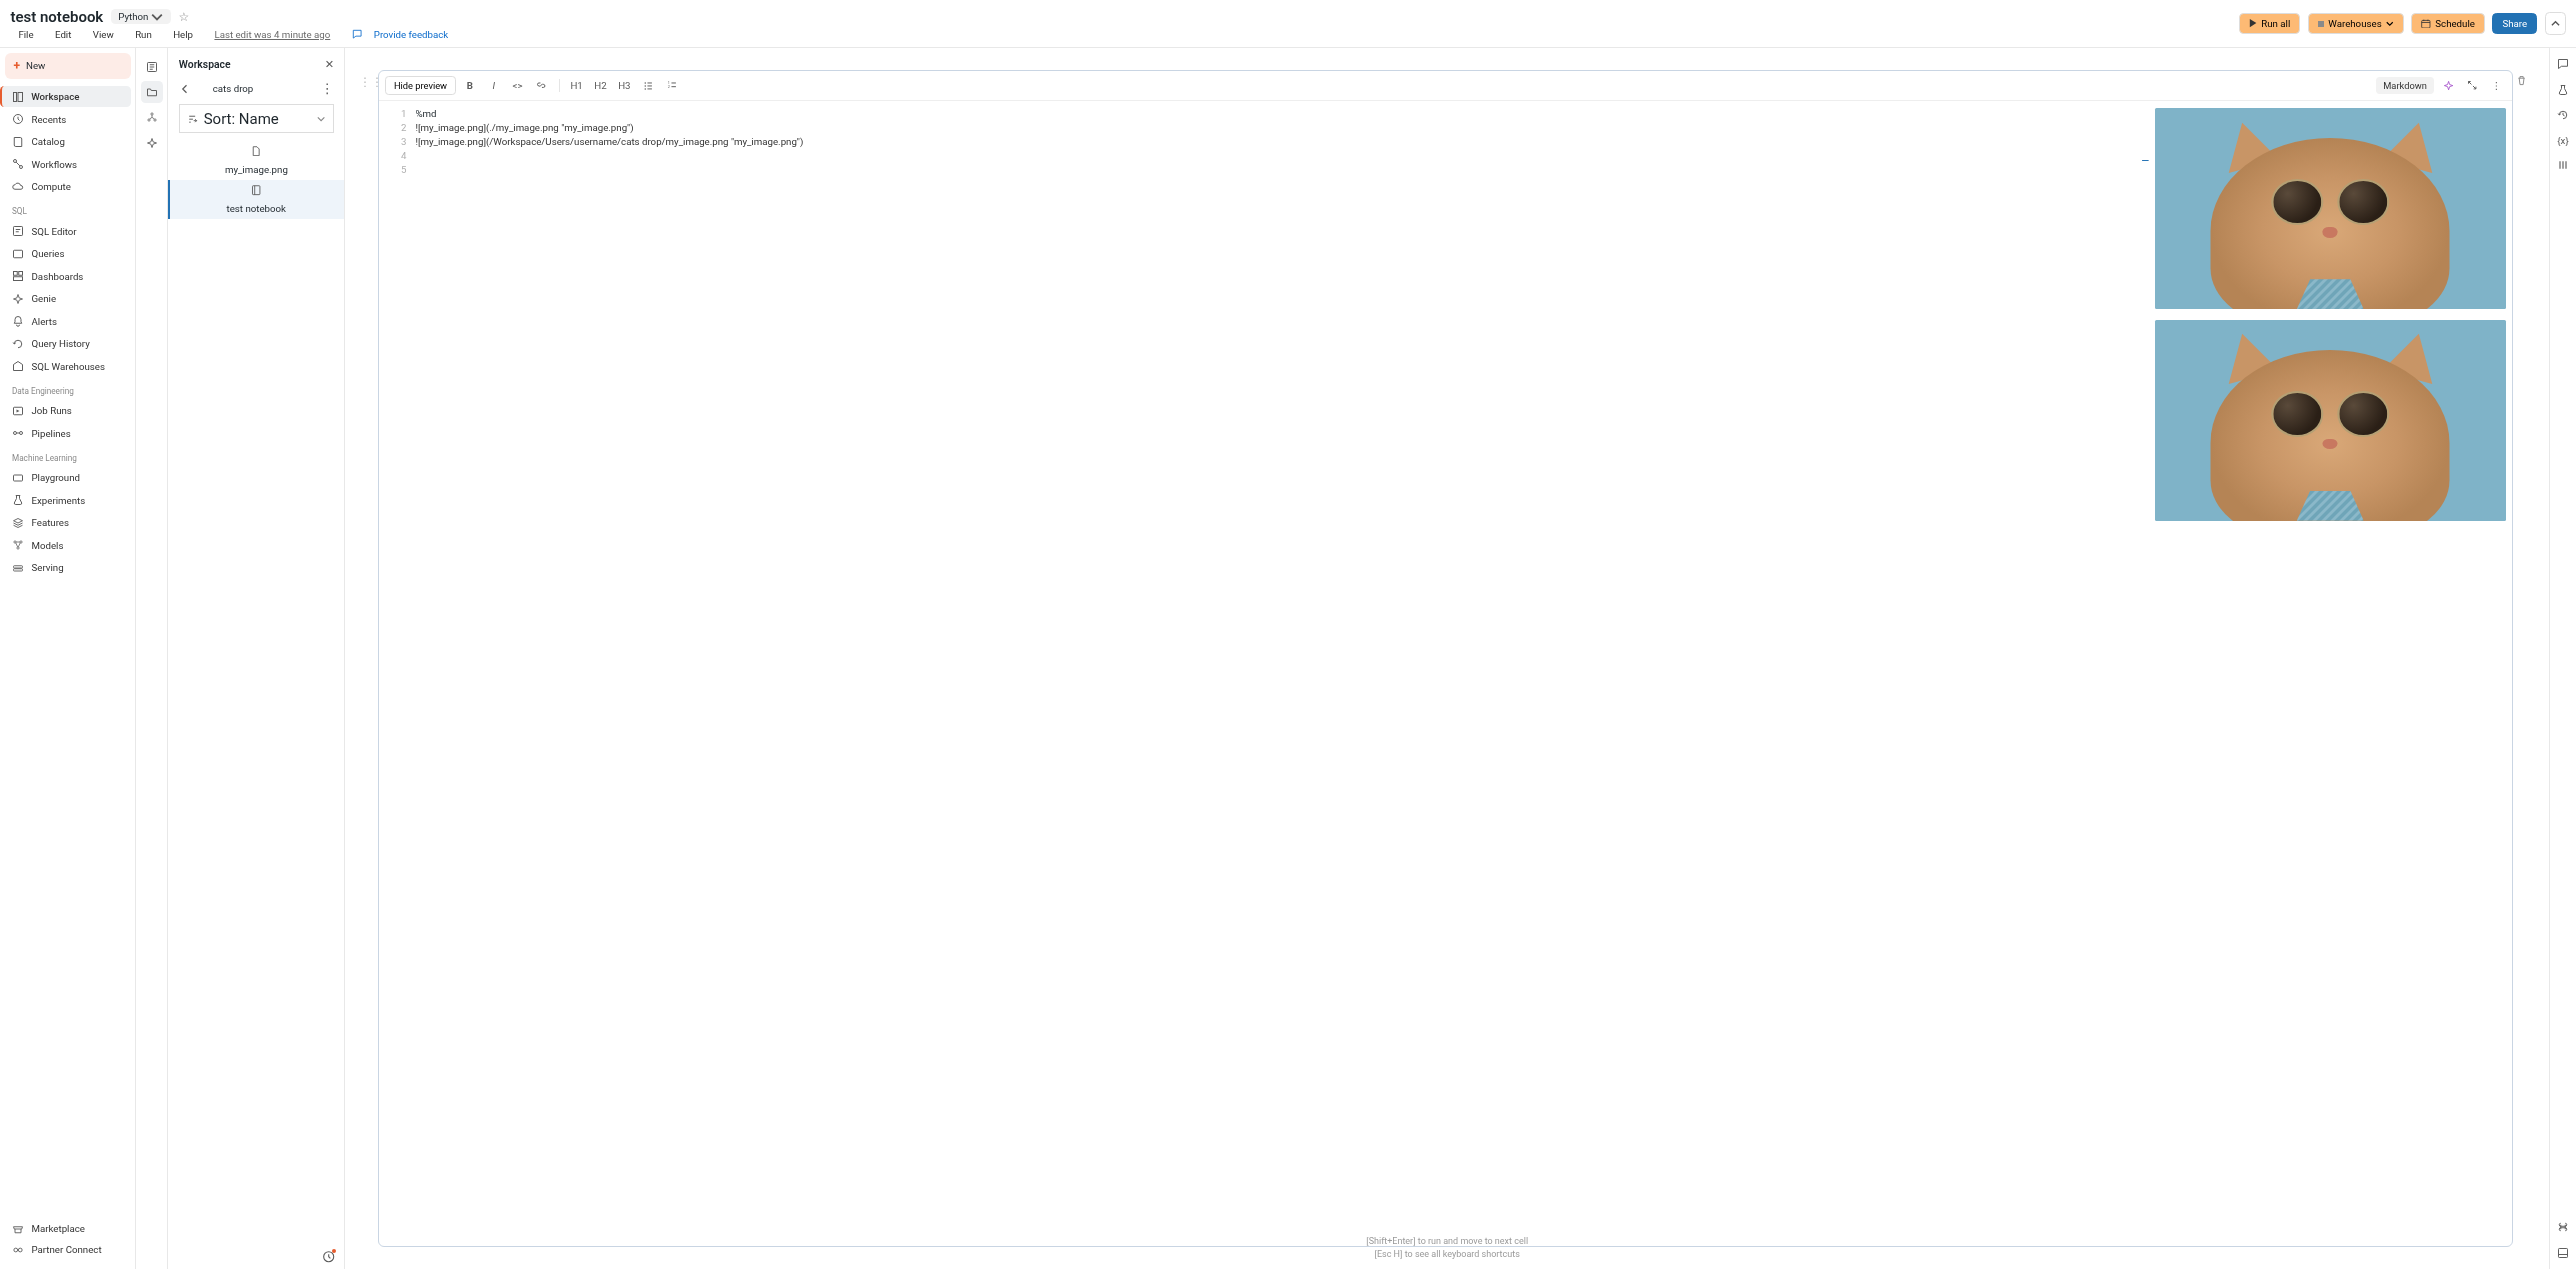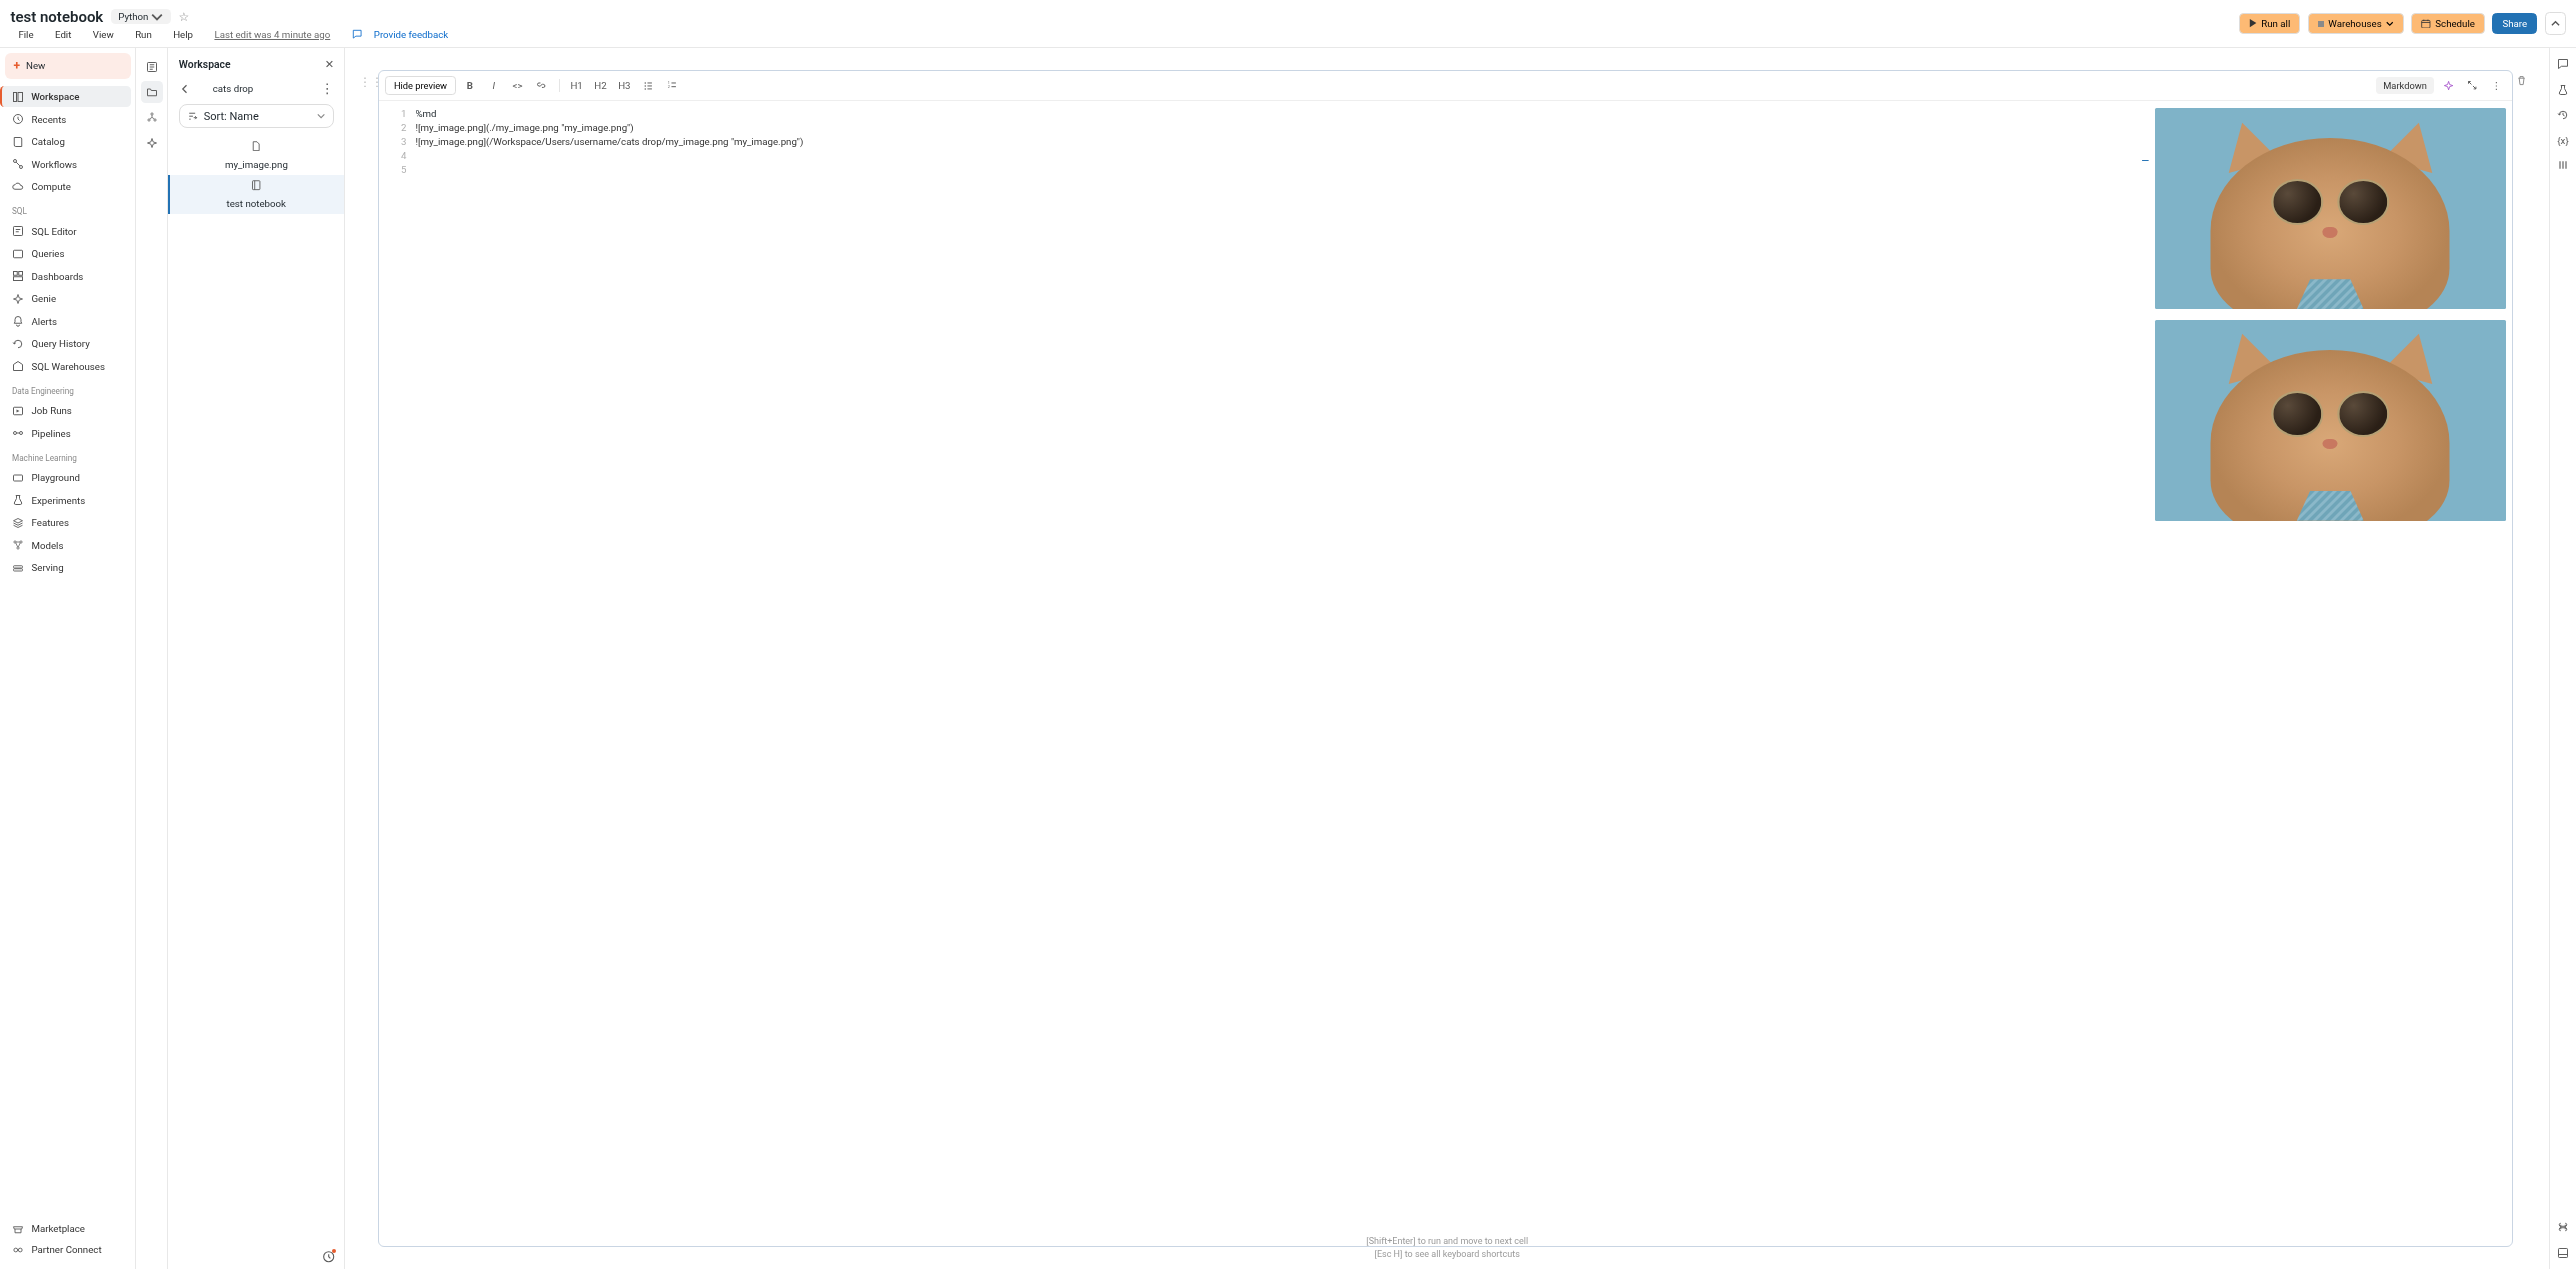--- a/index.html
+++ b/index.html
@@ -31,21 +31,21 @@
 .ws-tabs { display:flex; flex-direction:column; gap:3px; padding:7.5px 4.5px; border-right:0.7px solid #e8e8e8; }
 .ws-tabs .tab-ic { width:22.4px; height:22.4px; display:flex; align-items:center; justify-content:center; border-radius:4.5px; cursor:pointer; color:#5a5a5a; }
 .ws-tabs .tab-ic.active { background:#eef0f2; }
 .ws-header { display:flex; align-items:center; justify-content:space-between; padding:10.4px 10.4px 6px 10.4px; }
 .ws-header h4 { font-size:10.4px; font-weight:600; }
 .close-x { color:#5a5a5a; cursor:pointer; font-size:11.2px; }
 .path-row { display:flex; align-items:center; gap:22px; padding:4.5px 10.4px; }
 .back-arr { color:#5a5a5a; cursor:pointer; }
 .path-txt { font-size:9.7px; flex:1; }
 .dots { color:#5a5a5a; cursor:pointer; font-size:13.4px; line-height:1; }
-.sort-sel { margin:4.5px 10.4px 7.5px 10.4px; border:0.7px solid #ddd; border-radius:8px; padding:4.5px 7.5px; font-size:11px; display:flex; align-items:center; gap:6px; cursor:pointer; }
+.sort-sel { margin:4.5px 10.4px 7.5px 10.4px; border:0.7px solid #ddd; border-radius:0; padding:4.5px 7.5px; font-size:15px; display:flex; align-items:center; gap:6px; cursor:pointer; }
 .file-row { display:flex; align-items:center; gap:7.5px; padding:5.2px 10.4px; font-size:9.7px; cursor:pointer;flex-direction:column; }
 .file-row.sel { background:#eef4fa; border-left:2.2px solid #2272b4; padding-left:8.2px; }
 .editor-area { flex:1; overflow:auto; padding:22.4px 18px; position:relative; display:flex; }
 .drag-col { width:15px; display:flex; align-items:flex-start; justify-content:center; padding-top:4.5px; color:#bbb; cursor:grab; }
 .cell { flex:1; border:0.7px solid #c9d5e3; border-radius:6px; display:flex; flex-direction:column; }
 .cell-tb { display:flex; align-items:center; gap:4.5px; padding:4.5px 6px; border-bottom:0.7px solid #eee; }
 .hide-prev { border:0.7px solid #ddd; border-radius:3.7px; padding:3px 7.5px; font-size:9.3px; cursor:pointer; background:#fff; }
 .fmt-btn { width:19.4px; height:19.4px; display:flex; align-items:center; justify-content:center; color:#5a5a5a; cursor:pointer; border-radius:3px; font-size:9.7px; }
 .fmt-divider { width:0.7px; height:13.4px; background:#e5e5e5; margin:0 3px; }
 .md-pill { background:#f2f2f2; border-radius:3.7px; padding:3px 7.5px; font-size:9.3px; color:#333; }

